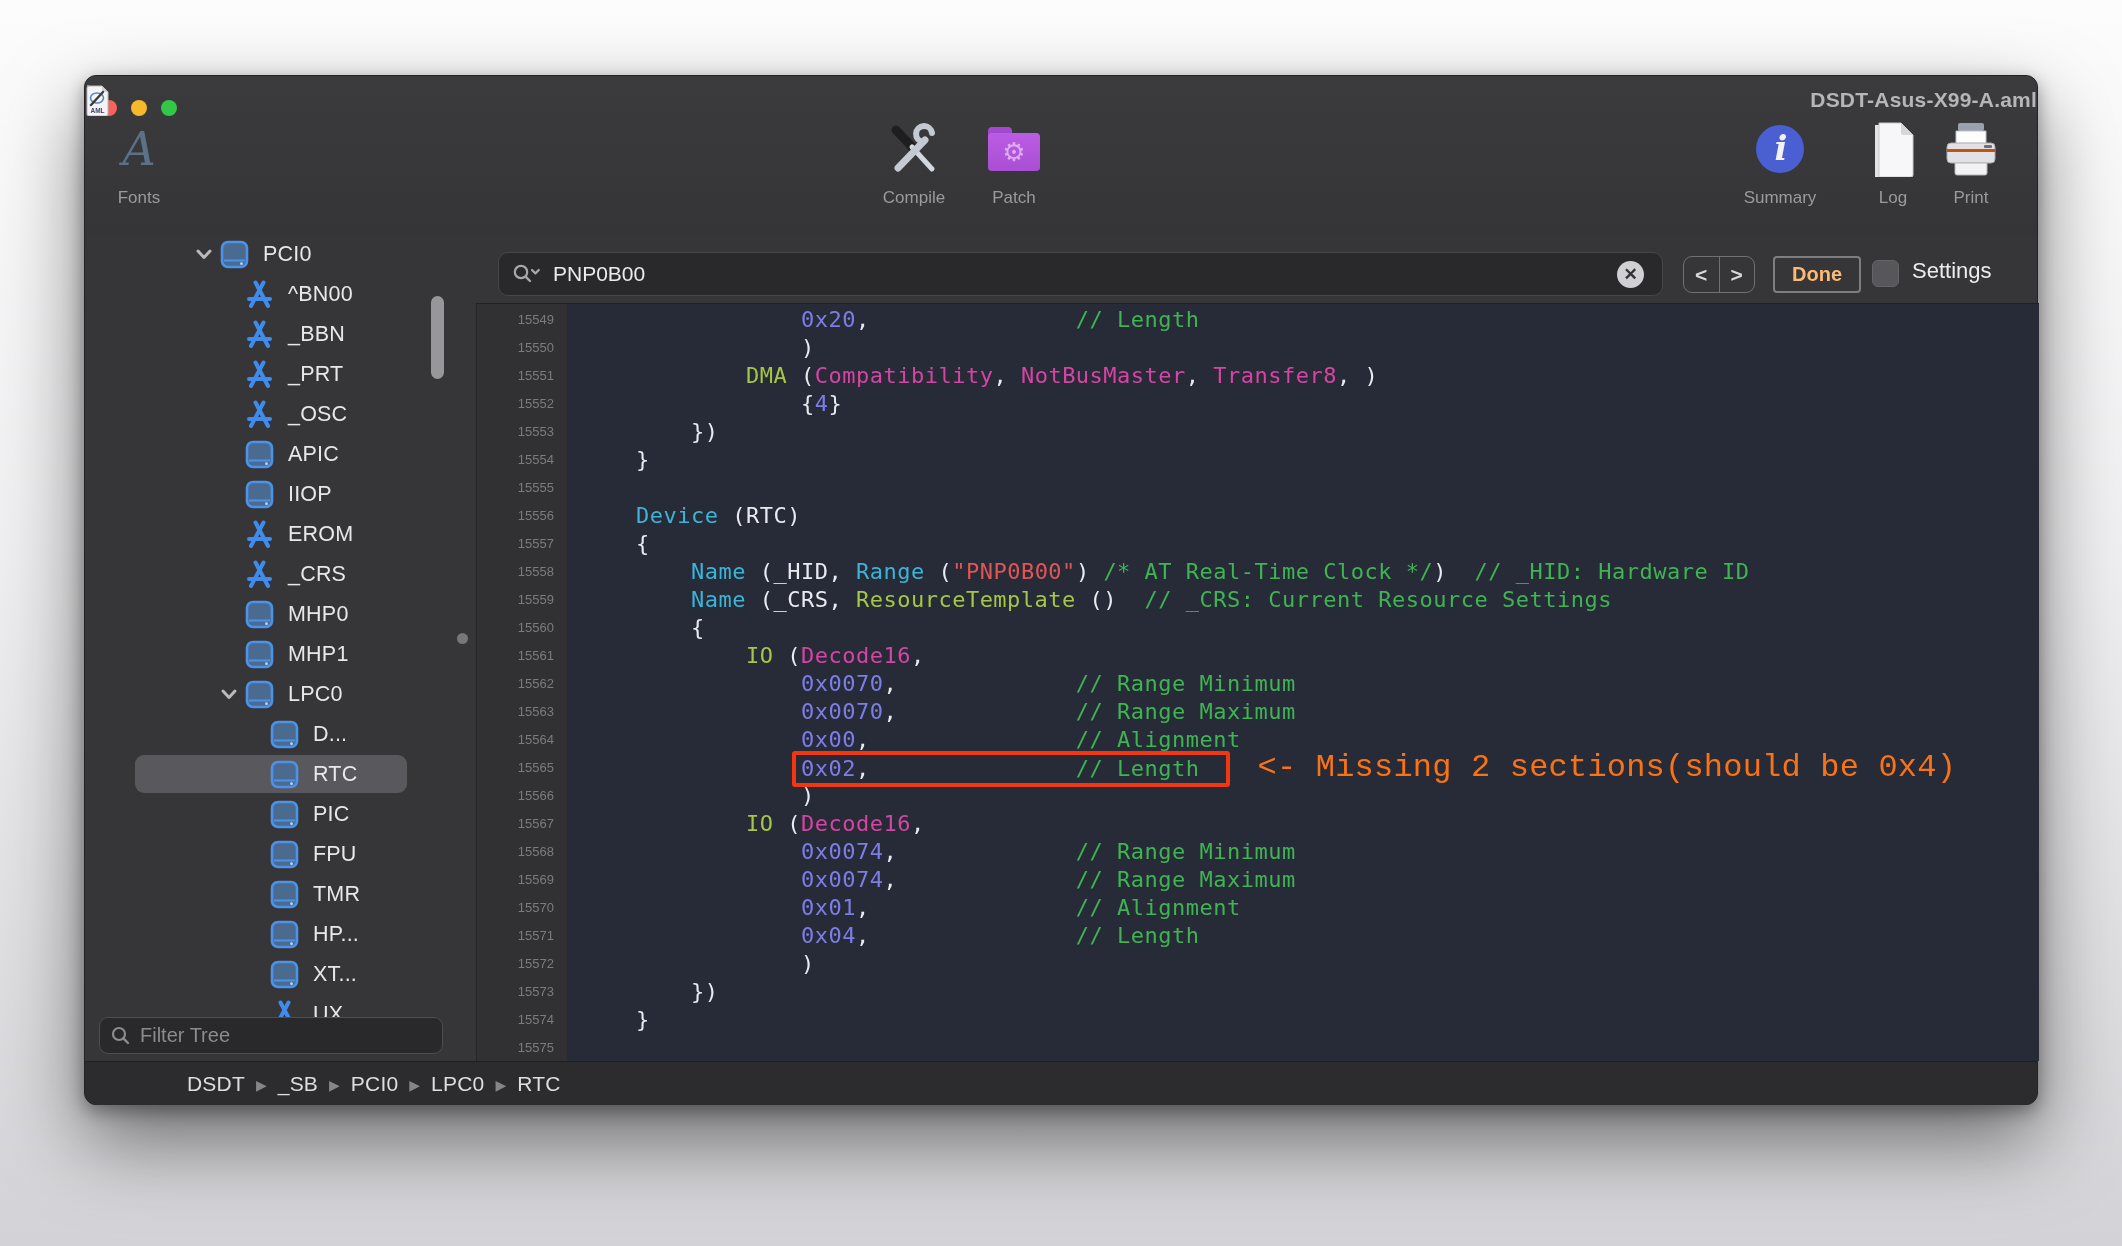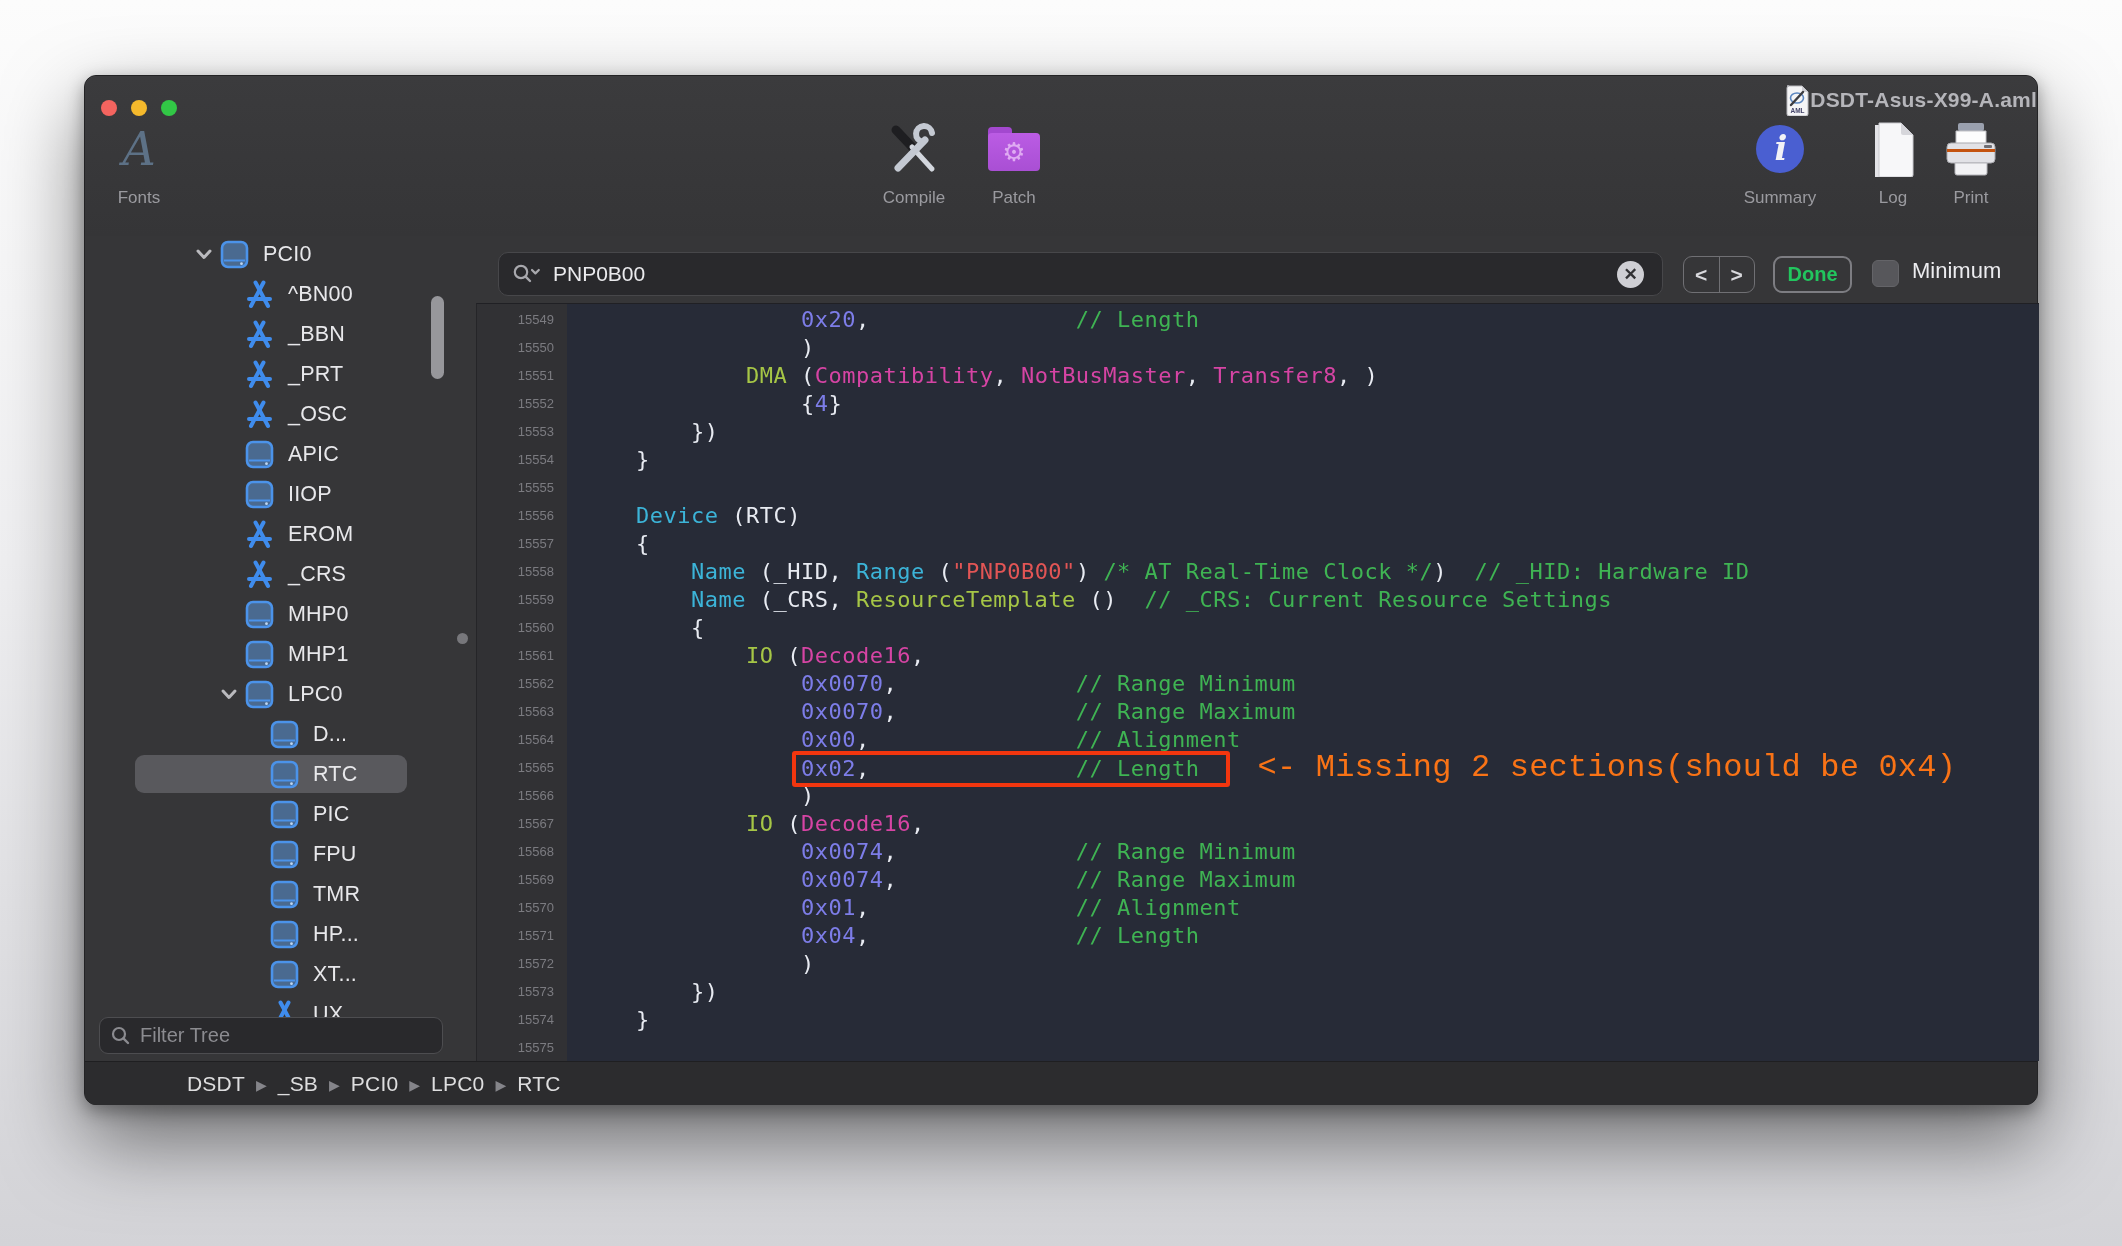--- a/index.html
+++ b/index.html
@@ -16,21 +16,21 @@
     border:1px solid #232325;
   }
   
   .header { position:absolute; left:0; top:0; right:0; height:160px; border-radius:12px 12px 0 0;
     background:linear-gradient(180deg,#3b3b3d,#353537); }
   .tl { position:absolute; top:24px; width:16px; height:16px; border-radius:50%; }
   .tl.red   { left:16px;  background:#f4645f; }
   .tl.yel   { left:46px;  background:#f5b92c; }
   .tl.grn   { left:76px;  background:#32c746; }
   .titlebar { position:absolute; left:0; right:0; top:4px; height:40px;
-    display:flex; align-items:center; justify-content:flex-end; }
+    display:flex; align-items:center; justify-content:space-between; }
   .title-text { font-size:21px; font-weight:bold; color:#b5b5ba; letter-spacing:.2px; }
   .doc-icon { width:25px; height:31px; position:relative; }
   .tb-item { position:absolute; top:42px; width:110px; text-align:center; cursor:default; }
   .tb-item .ticon { height:62px; display:flex; align-items:center; justify-content:center; }
   .tb-item .tlabel { margin-top:8px; font-size:17px; color:#9a9a9f; }
   .tb-fonts   { left:2px; width:104px; }
   .tb-compile { left:774px; }
   .tb-patch   { left:874px; }
   .tb-summary { left:1640px; }
   .tb-log     { left:1753px; }
@@ -48,22 +48,22 @@
     display:flex; align-items:center; padding:0 18px 0 12px; }
   .search-field input { flex:1; background:transparent; border:none; outline:none;
     color:#ebebee; font-size:21px; font-family:"Liberation Sans", sans-serif; margin-left:10px; }
   .clear-btn { width:27px; height:27px; border-radius:50%; background:#cfcfd4; color:#323235;
     display:flex; align-items:center; justify-content:center; font-size:17px; font-weight:bold; cursor:default; }
   .seg { position:absolute; left:1207px; top:20px; width:72px; height:37px; border:1.5px solid #707074;
     border-radius:9px; display:flex; }
   .seg .cell { flex:1; display:flex; align-items:center; justify-content:center;
     color:#d9d9dd; font-size:21px; font-weight:bold; }
   .seg .cell:first-child { border-right:1.5px solid #707074; }
-  .done-btn { position:absolute; left:1297px; top:20px; width:79px; height:37px; border:2px solid #7d7d82;
-    border-radius:9px; color:#22c55e; font-size:20px; font-weight:bold;
+  .done-btn { position:absolute; left:1297px; top:20px; width:88px; height:37px; border:2px solid #7d7d82;
+    border-radius:4px; color:#fdba74; font-size:20px; font-weight:bold;
     display:flex; align-items:center; justify-content:center; background:transparent; }
   .replace-box { position:absolute; left:1396px; top:24px; width:27px; height:27px; background:#57575b;
     border-radius:6px; border:1px solid #646468; }
   .replace-label { position:absolute; left:1436px; top:22px; font-size:22px; color:#ececef; }
   
   .sidebar { position:absolute; left:0; top:160px; width:371px; height:825px; overflow:hidden; }
   .tree { position:absolute; left:0; top:-2px; width:100%; height:783px; overflow:hidden; }
   .trow { position:relative; height:40px; display:flex; align-items:center; }
   .trow .hl { position:absolute; left:50px; width:272px; top:1px; bottom:1px; background:#59595d; border-radius:9px; }
   .trow .spacer { flex:0 0 auto; }
@@ -200,21 +200,21 @@
       </span>
       <input type="text" value="PNP0B00" style="">
       <span class="clear-btn">✕</span>
     </div>
     <div class="seg">
       <span class="cell">&lt;</span>
       <span class="cell">&gt;</span>
     </div>
     <div class="done-btn">Done</div>
     <div class="replace-box"></div>
-    <div class="replace-label">Minimum</div>
+    <div class="replace-label">Settings</div>
   </div>
 
   <div class="sidebar">
     <div class="tree" id="tree">
         <div class="trow">
           <span class="spacer" style="width:106px"></span>
           <span class="chev-slot">
             <svg width="24" height="24" viewBox="0 0 24 24">
               <path d="M6 9 L12 15.5 L18 9" fill="none" stroke="#bababe" stroke-width="3" stroke-linecap="round" stroke-linejoin="round"></path>
             </svg>

